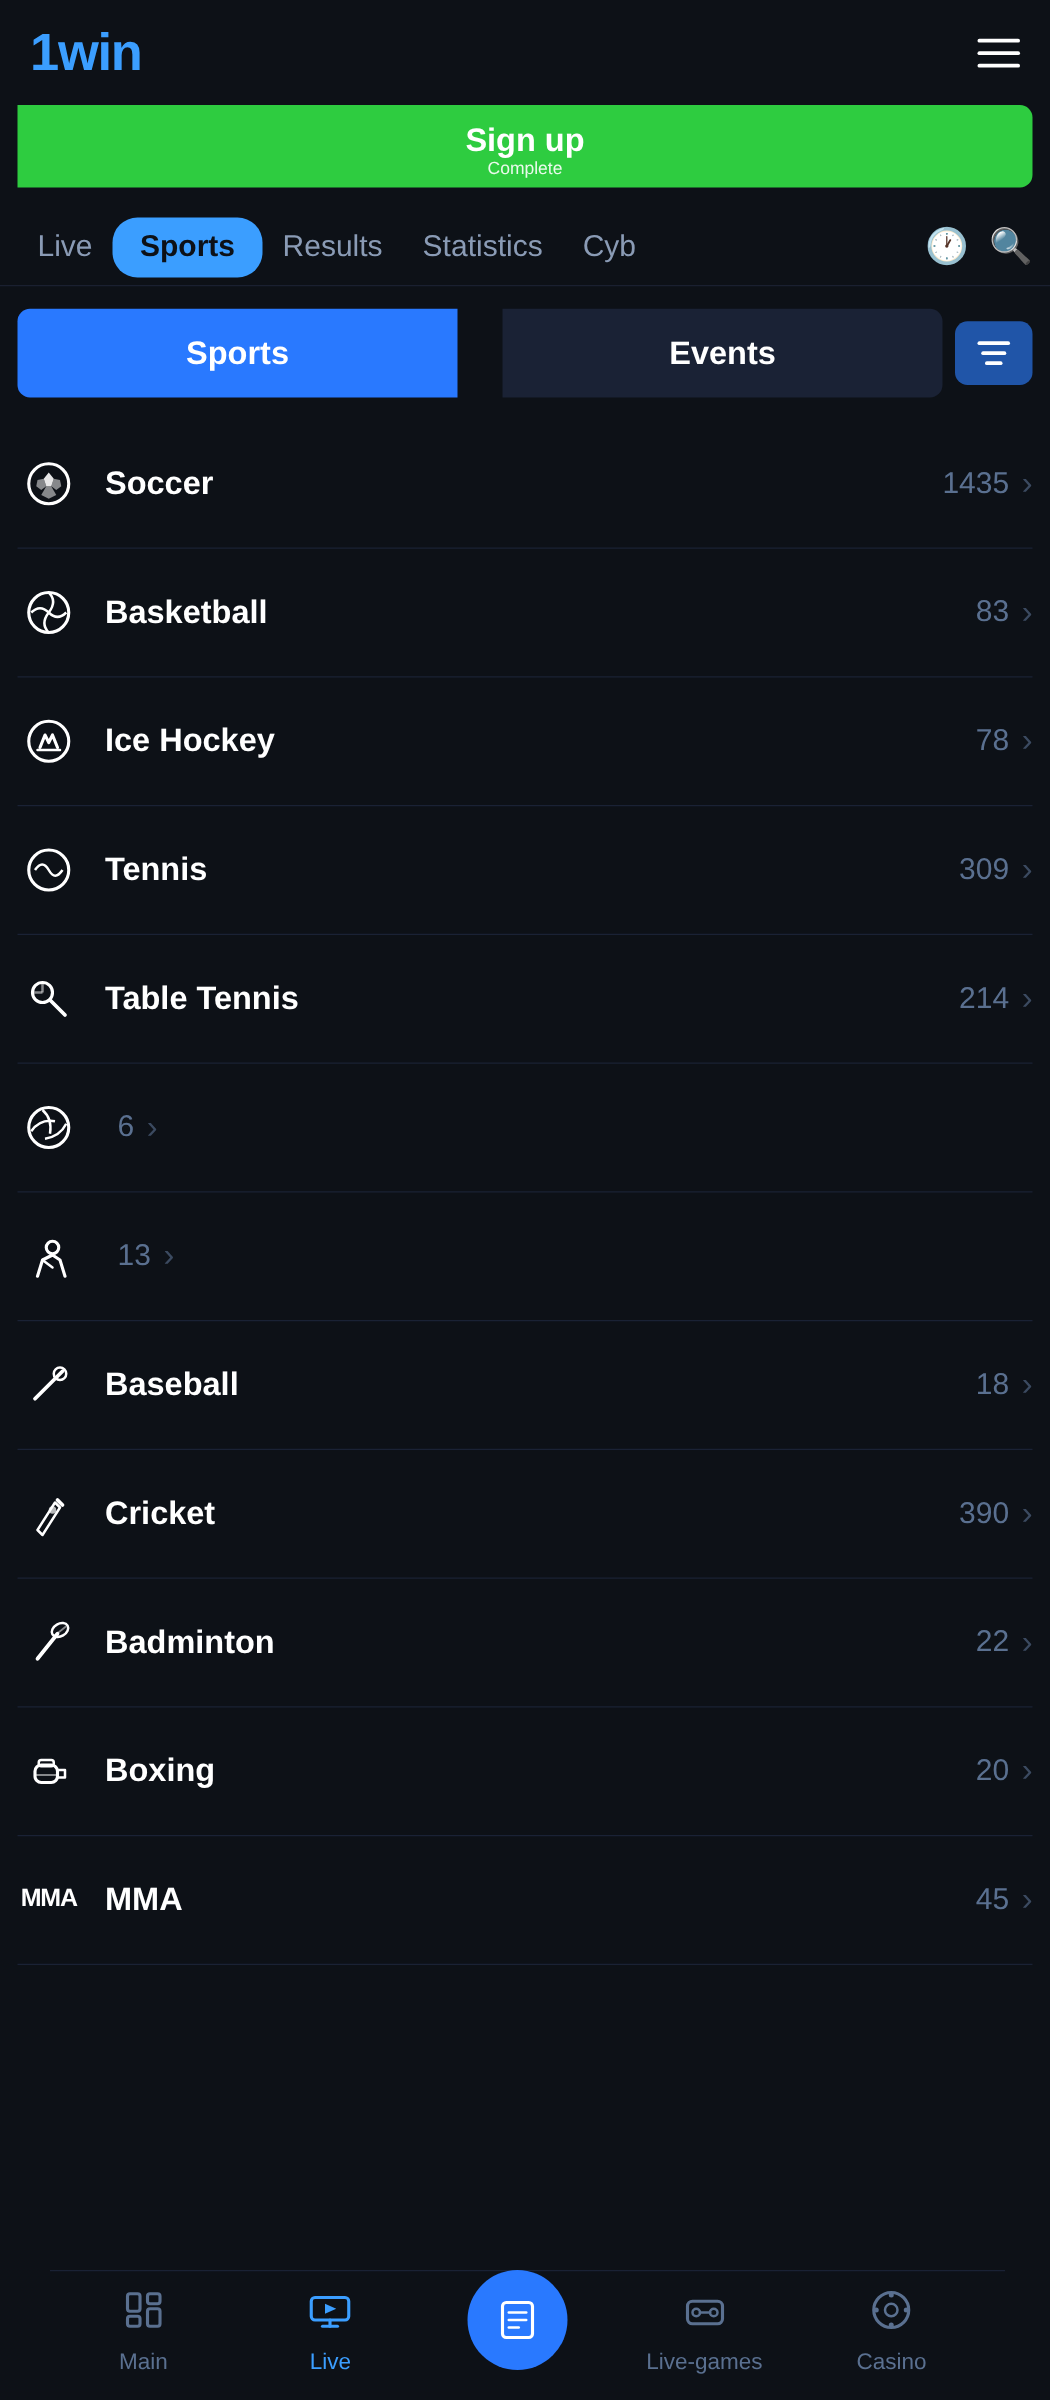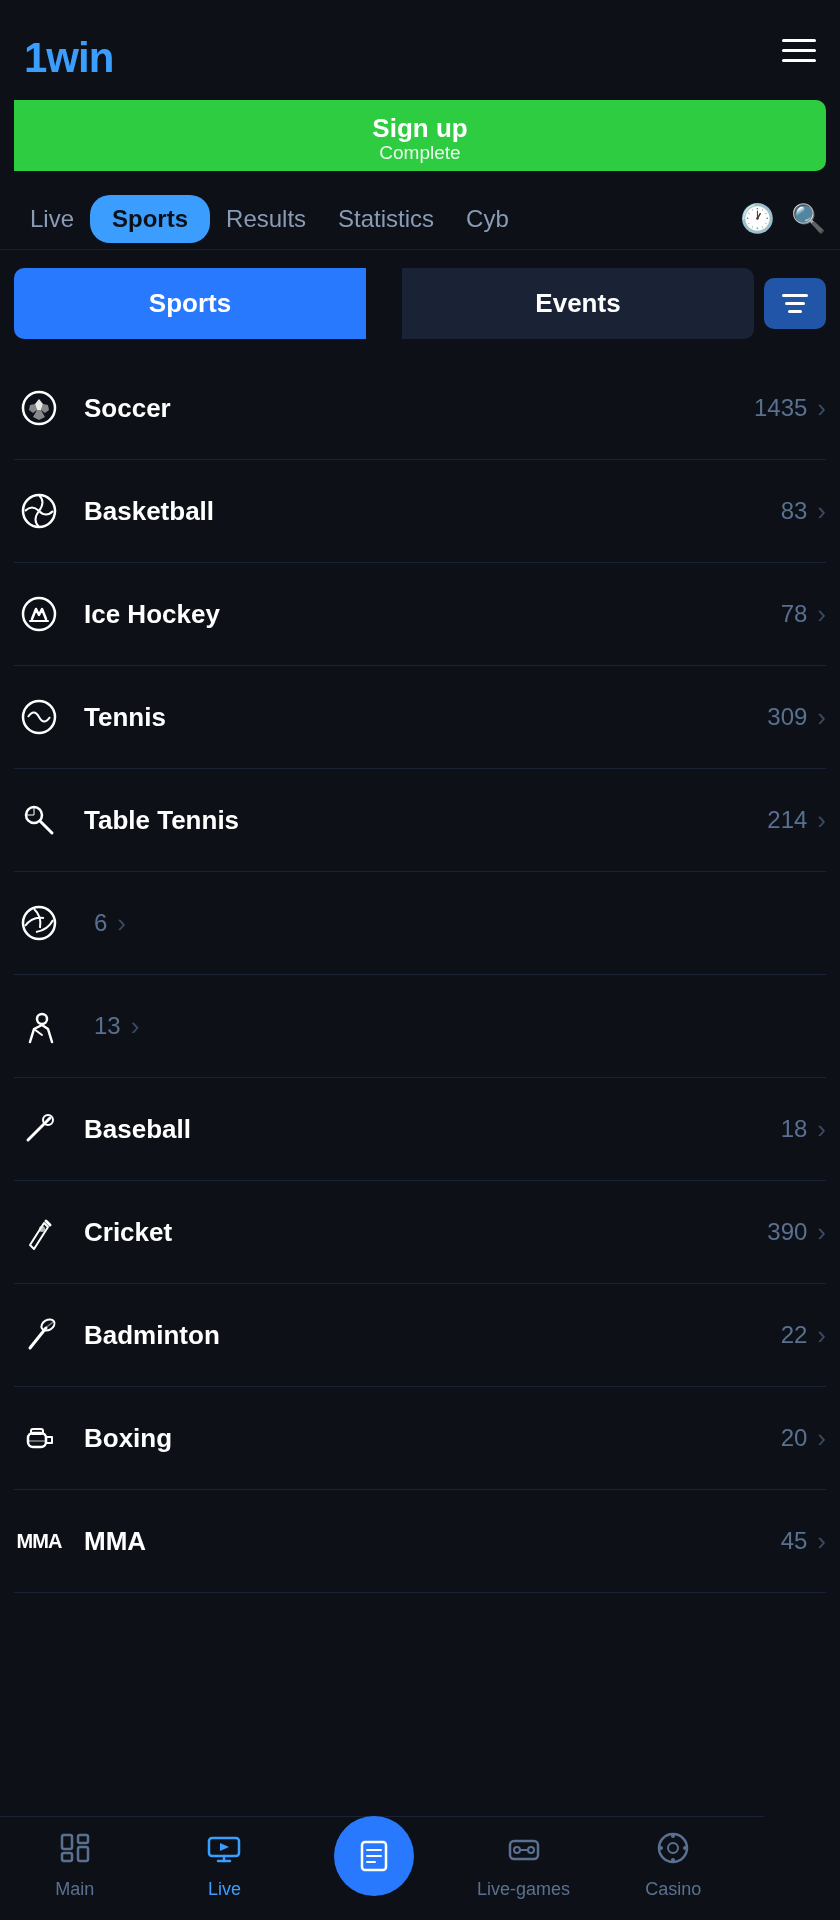--- a/index.html
+++ b/index.html
@@ -19,21 +19,20 @@
       align-items: center;
       justify-content: space-between;
       padding: 18px 24px;
       background-color: #0d1117;
     }
     .logo {
       font-size: 42px;
       font-weight: 900;
       color: #ffffff;
       letter-spacing: -1px;
-      margin-top: 16px;
     }
     .logo span {
       color: #3b9eff;
     }
     .logo .win-dot {
       color: #3b9eff;
     }
     .hamburger-icon {
       display: flex;
       flex-direction: column;
@@ -74,21 +73,21 @@
       font-size: 26px;
       font-weight: 700;
       padding: 14px 0 8px 0;
       cursor: pointer;
       display: flex;
       flex-direction: column;
       justify-content: center;
       line-height: 1.1;
     }
     .btn-signup .complete-text {
-      font-size: 19px;
+      font-size: 14px;
       font-weight: 400;
       opacity: 0.9;
     }
 
     
     .nav-tabs {
       display: flex;
       align-items: center;
       padding: 8px 14px 0 14px;
       gap: 0;
@@ -220,20 +219,21 @@
     .bottom-nav {
       position: fixed;
       bottom: 0;
       width: 764px;
       background: #0d1117;
       border-top: 1px solid #1a2235;
       display: flex;
       align-items: center;
       justify-content: space-around;
       padding: 14px 16px 20px 0;
+      margin-left: 40px;
     }
     .bottom-nav-item {
       display: flex;
       flex-direction: column;
       align-items: center;
       gap: 6px;
       cursor: pointer;
       flex: 1;
     }
     .bottom-nav-item .nav-label {

